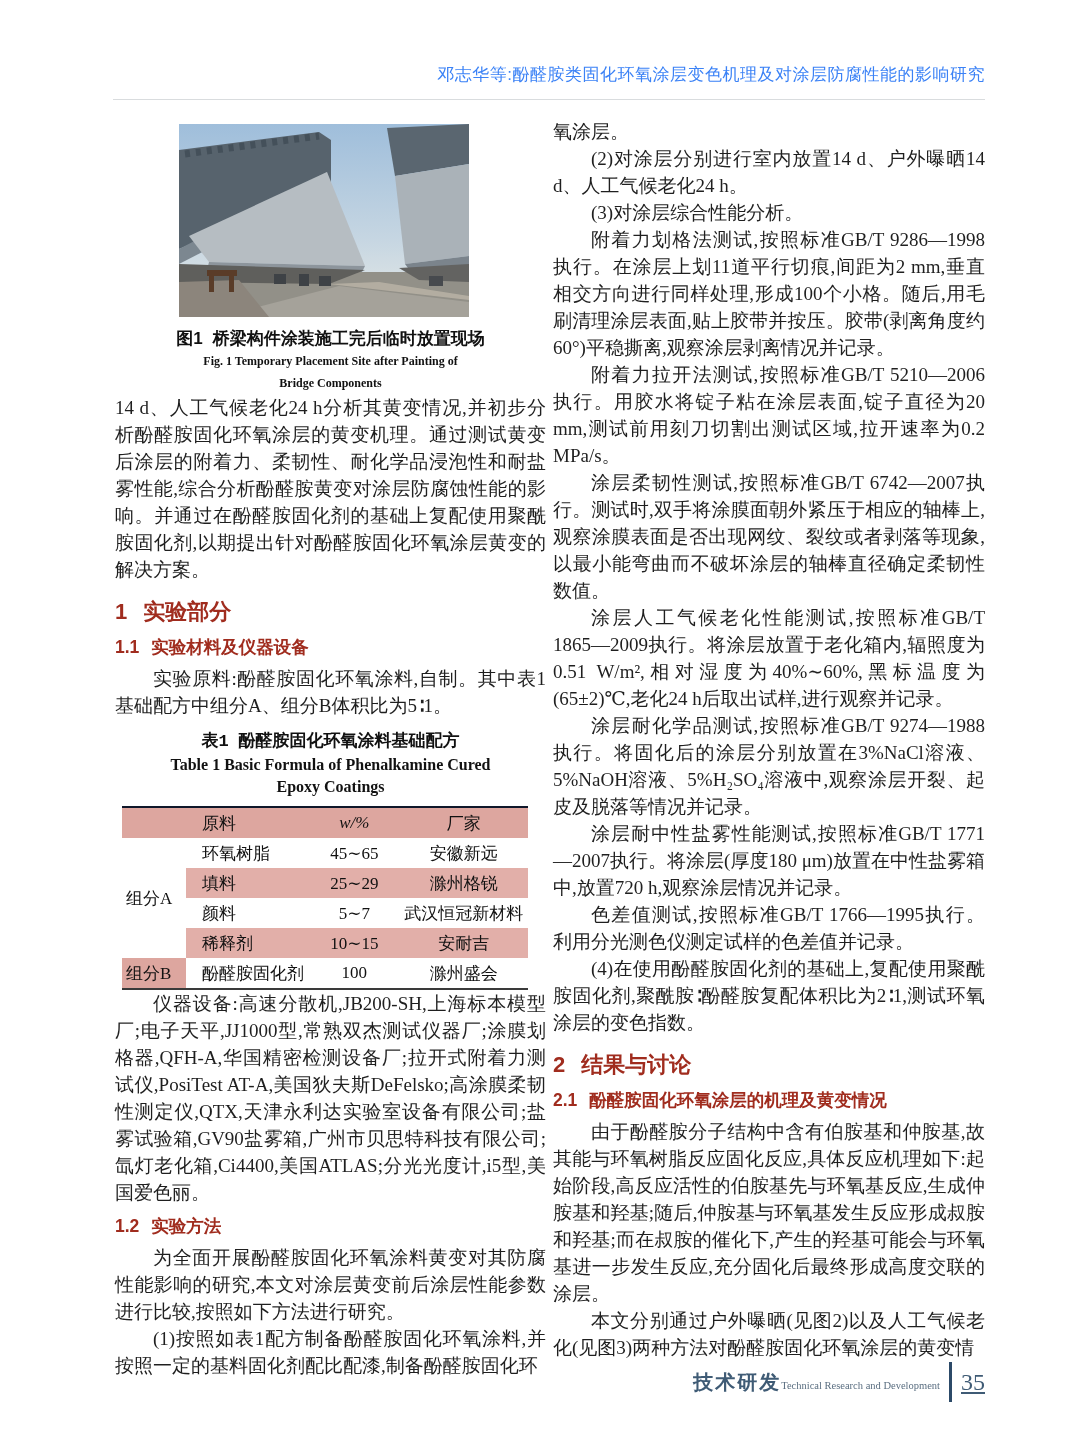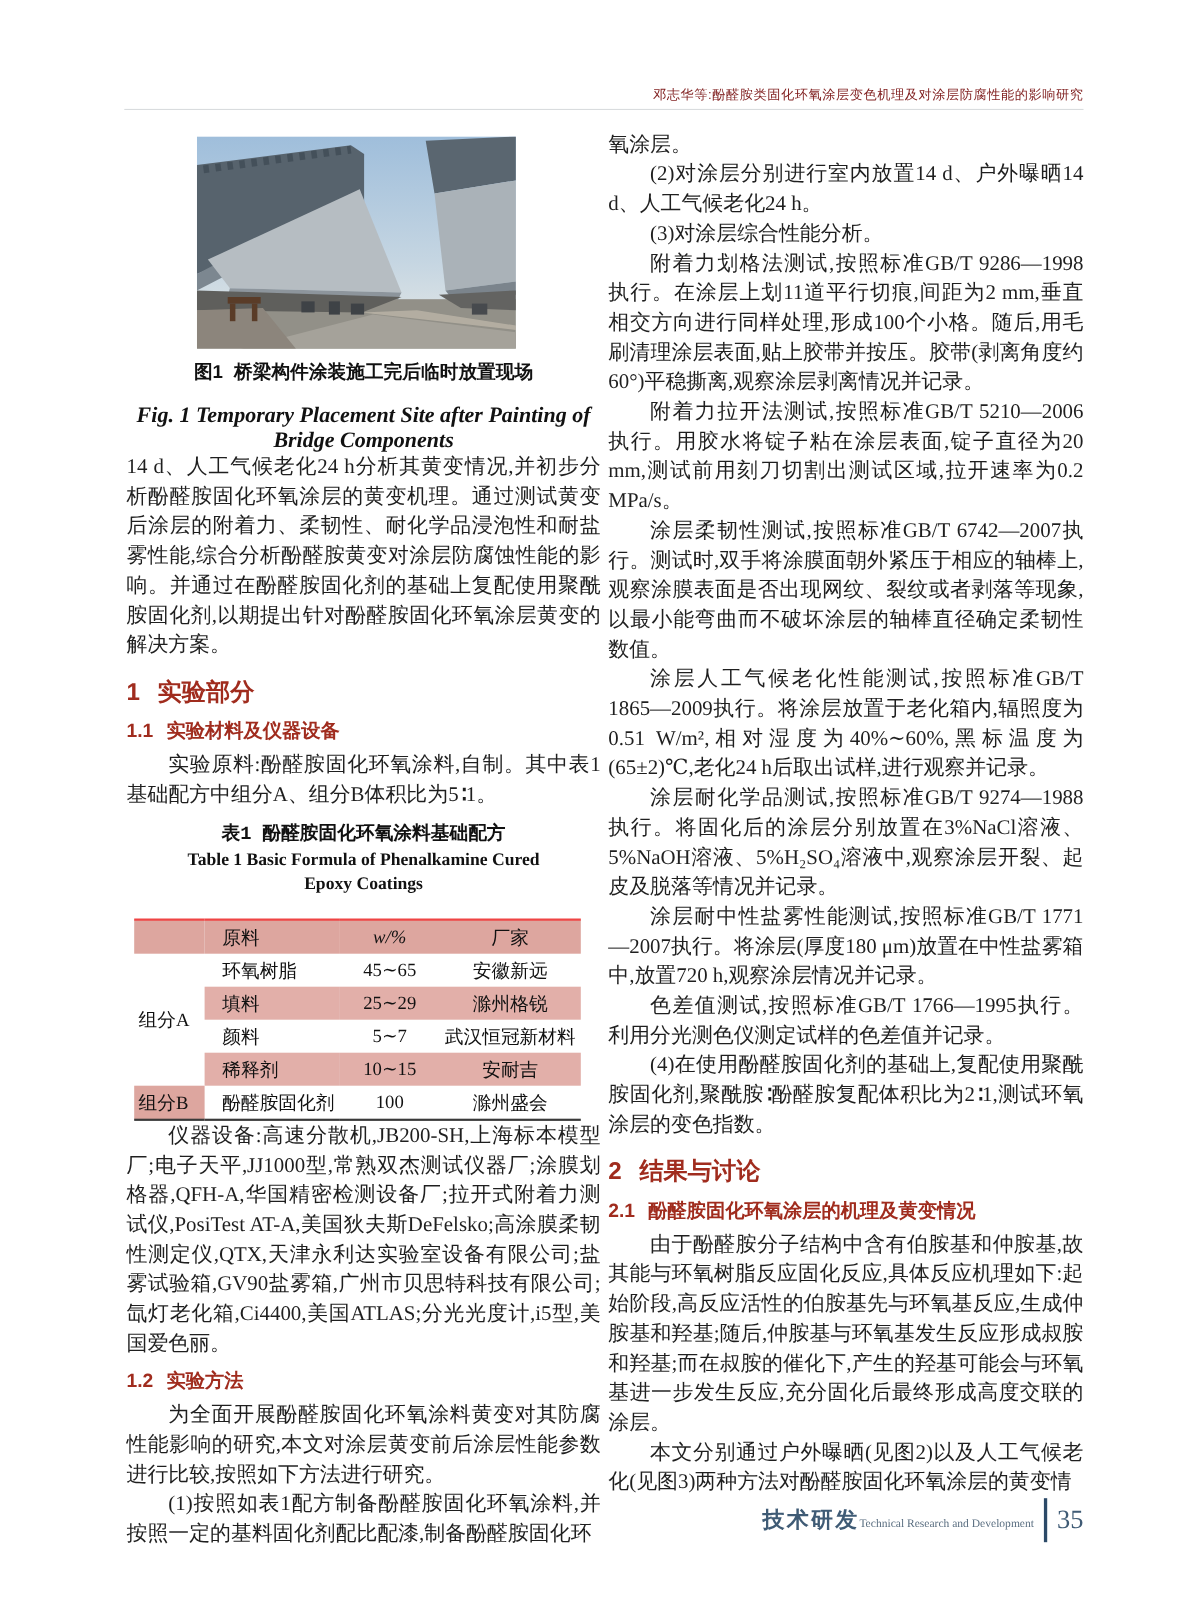--- a/index.html
+++ b/index.html
@@ -3,22 +3,22 @@
 <meta charset="utf-8">
 <style>
   html,body{margin:0;padding:0;}
   body{
     width:1080px;height:1455px;position:relative;background:#ffffff;
     font-family:"Liberation Serif","DejaVu Serif",serif;color:#1f1f1f;
     overflow:hidden;
   }
   
   .running-head{
-    position:absolute;top:78px;left:115px;right:95px;
-    text-align:right;font-size:12px;color:#7f1d1d;
+    position:absolute;top:63px;left:115px;right:95px;
+    text-align:right;font-size:17px;color:#3b82f6;
     font-family:"Liberation Sans","DejaVu Sans",sans-serif;
     letter-spacing:.5px;
   }
   .header-rule{
     position:absolute;top:99px;left:113px;right:95px;
     border-top:1px solid #d9dcde;height:0;
   }
   
   .col{position:absolute;top:118px;width:431px;}
   .col-left{left:115px;}
@@ -32,22 +32,22 @@
 
   
   .figure-wrap{width:290px;margin:6px auto 0 64px;}
   .figure-wrap svg{display:block;}
   .fig-cap-cn{
     margin-top:10px;text-align:center;font-weight:bold;font-size:17px;
     font-family:"Liberation Sans","DejaVu Sans",sans-serif;color:#111;
   }
   .fig-cap-cn .cap-label{margin-right:10px;}
   .fig-cap-en{
-    text-align:center;font-weight:bold;font-size:20px;line-height:22px;
-    font-family:"Liberation Serif","DejaVu Serif",serif;color:#111;margin-top:17px;font-style:italic;
+    text-align:center;font-weight:bold;font-size:12px;line-height:22px;
+    font-family:"Liberation Serif","DejaVu Serif",serif;color:#111;margin-top:0;
   }
   
   .h-sec{
     margin:14px 0 8px;color:#a02c1e;font-weight:bold;font-size:22px;
     font-family:"Liberation Sans","DejaVu Sans",sans-serif;
   }
   .h-sec .h-num{margin-right:16px;}
   .h-sub{
     margin:6px 0 6px;color:#a02c1e;font-weight:bold;font-size:17.5px;
     font-family:"Liberation Sans","DejaVu Sans",sans-serif;
@@ -58,23 +58,23 @@
   .tbl-cap-cn{
     margin-top:10px;text-align:center;font-weight:bold;font-size:17px;
     font-family:"Liberation Sans","DejaVu Sans",sans-serif;color:#111;
   }
   .tbl-cap-cn .cap-label{margin-right:10px;font-family:Liberation Mono, monospace;}
   .tbl-cap-en{
     text-align:center;font-weight:bold;font-size:16px;line-height:22px;
     font-family:"Liberation Serif","DejaVu Serif",serif;color:#111;margin-top:2px;
   }
   table.formula{
-    border-collapse:collapse;width:406px;margin:20px 0 0 7px;
+    border-collapse:collapse;width:406px;margin:8px 0 0 7px;
     font-size:17px;color:#111;
-    border-top:2px solid #ef4444;border-bottom:2px solid #3a3a3a;
+    border-top:2px solid #0f172a;border-bottom:2px solid #3a3a3a;
   }
   table.formula td{padding:2px 4px;height:26px;vertical-align:middle;}
   .c-group{width:62px;text-align:left;}
   .c-mat{width:116px;text-align:left;padding-left:16px !important;}
   .c-w{width:88px;text-align:center;}
   .c-mfr{width:136px;text-align:center;}
   .pink{background:#dda69f;}
   .pink2{background:#e2afa9;}
   .w-head{font-style:italic;font-family:"Liberation Serif","DejaVu Serif",serif;} .mt8{margin-top:8px;} .mt14{margin-top:14px;}
 
@@ -87,21 +87,21 @@
   .footer-cn{
     font-family:"Liberation Sans","DejaVu Sans",sans-serif;font-weight:bold;
     font-size:20px;color:#3f5b75;letter-spacing:2px;line-height:22px;
   }
   .footer-en{
     font-family:"Liberation Serif","DejaVu Serif",serif;font-size:10.5px;
     color:#5a6e80;line-height:14px;
   }
   .footer-bar{width:3px;height:40px;background:#2c4a68;margin:0 9px 0 9px;}
   .footer-page{
-    font-family:"Liberation Serif","DejaVu Serif",serif;font-size:24px;color:#3f5b75;
+    font-family:"Liberation Serif","DejaVu Serif",serif;font-size:24px;color:#3f5b75;text-decoration:underline;
   }
 </style>
 </head>
 <body>
 
 <div class="running-head">邓志华等:酚醛胺类固化环氧涂层变色机理及对涂层防腐性能的影响研究</div>
 <div class="header-rule"></div>
 
 <div class="col col-left">
 

